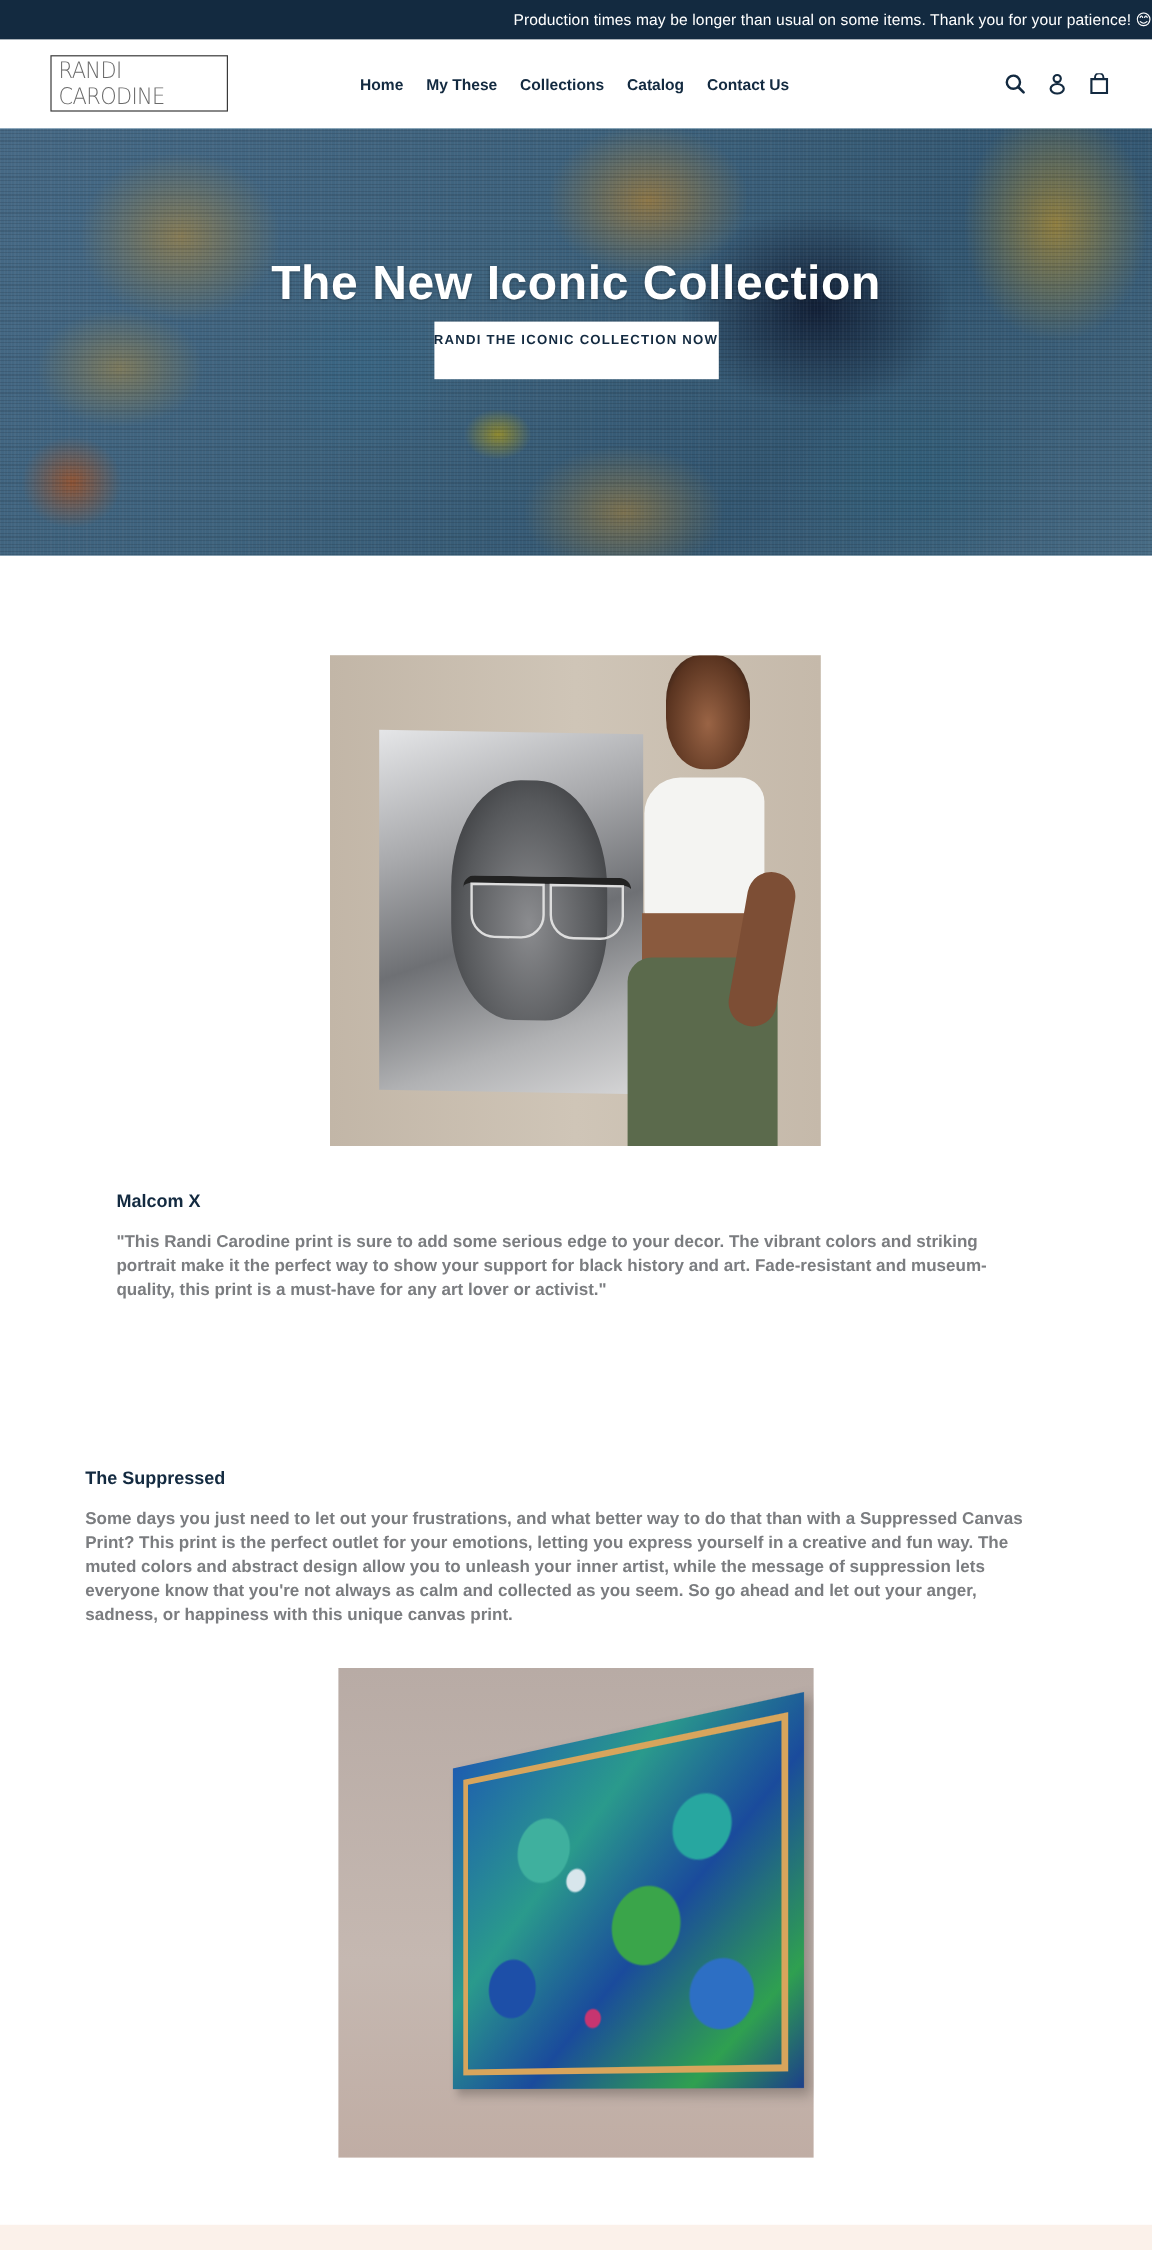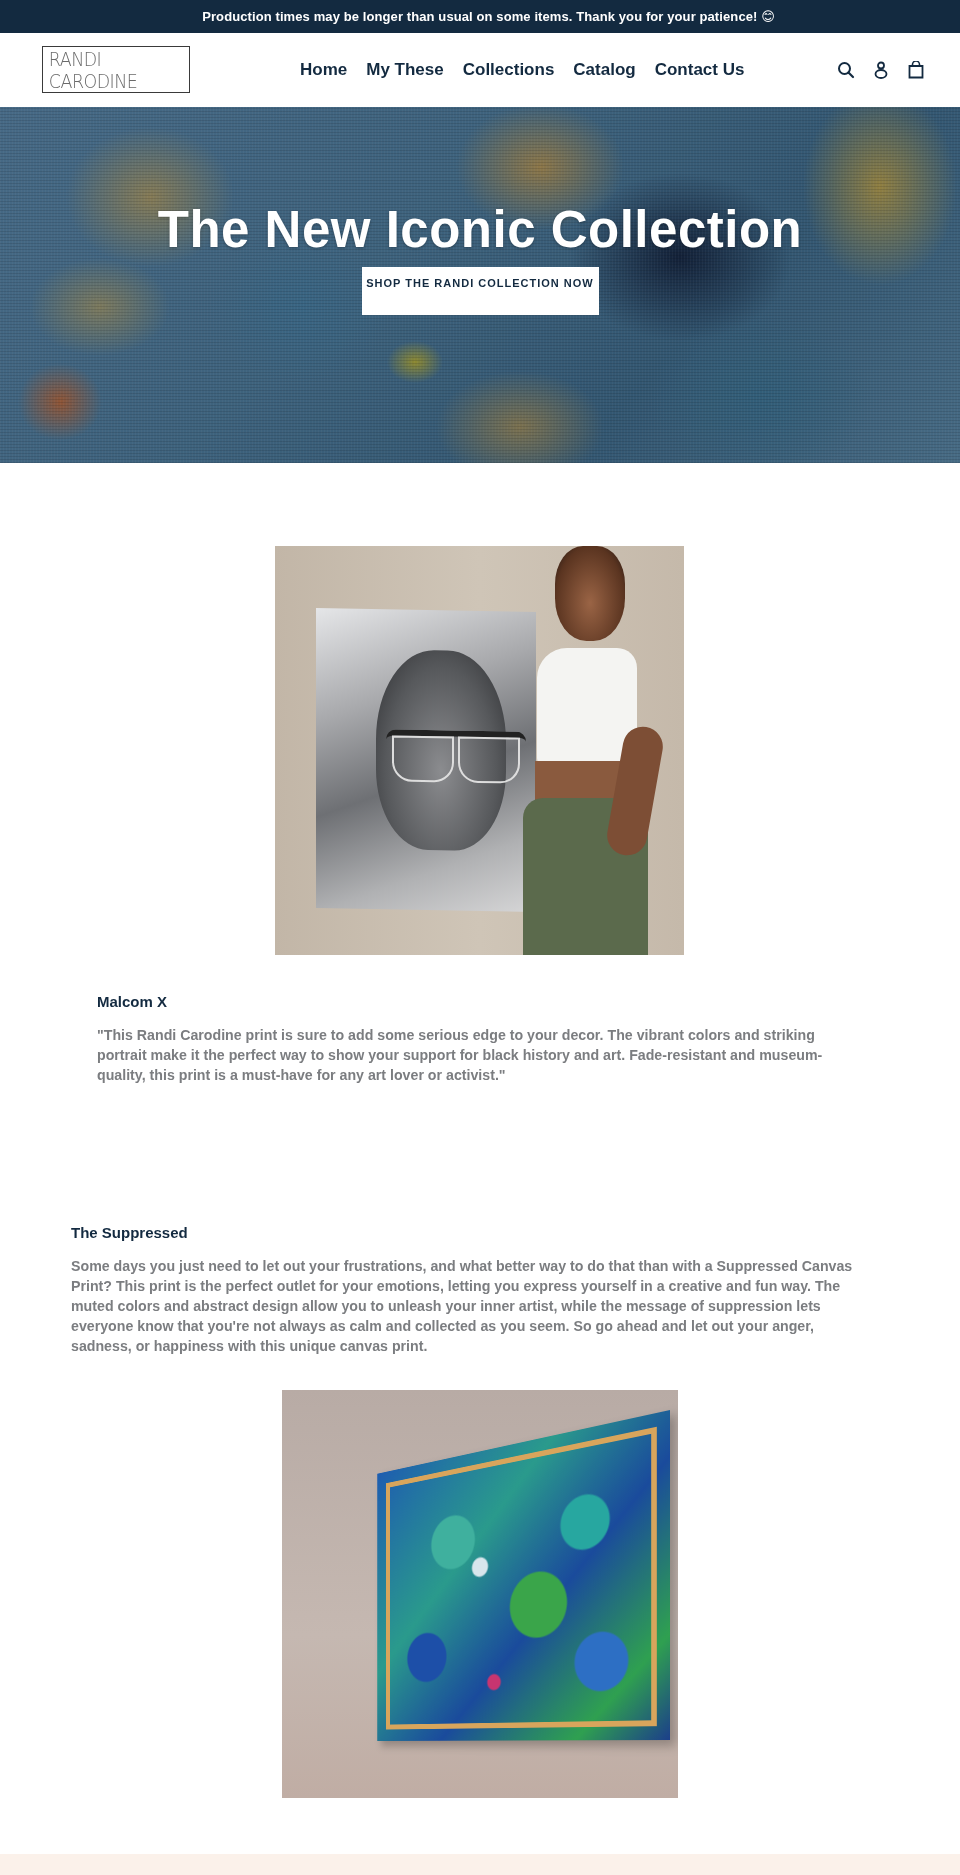--- a/index.html
+++ b/index.html
@@ -1,25 +1,25 @@
 <!DOCTYPE html>
 <html><head>
   <meta charset="utf-8">
   <style>
     * { box-sizing: border-box; margin: 0; padding: 0; }
     html, body { width: 960px; background: #ffffff; }
     body { font-family: "Liberation Sans", "DejaVu Sans", sans-serif; color: #132a40; height: 1875px; overflow: hidden; position: relative; }
 
-    .announcement { height: 33px; background: #132a40; color: #ffffff; font-size: 13px; font-weight: bold; text-align: center; line-height: 33px; letter-spacing: 0.1px; padding-left: 17px; }
+    .announcement { height: 33px; background: #132a40; color: #ffffff; font-size: 13px; font-weight: normal; text-align: right; line-height: 33px; letter-spacing: 0.1px; padding-left: 17px; }
 
     .header { height: 74px; position: relative; background: #fff; }
     .logo { position: absolute; left: 42px; top: 13px; width: 148px; height: 47px; border: 1.5px solid #3a3a3a; display: flex; align-items: center; justify-content: center; }
     .logo-text { font-family: "DejaVu Sans", sans-serif; font-weight: 200; font-size: 19px; color: #6a6a6a; letter-spacing: -0.6px; transform: scaleX(0.92); }
     .nav { position: absolute; left: 300px; top: 0; height: 74px; display: flex; align-items: center; gap: 0; }
-    .nav a { font-size: 17px; font-weight: bold; color: #132a40; text-decoration: none; margin-right: 19px; white-space: nowrap; }
+    .nav a { font-size: 13px; font-weight: bold; color: #132a40; text-decoration: none; margin-right: 19px; white-space: nowrap; }
     .nav a:last-child { margin-right: 0; }
     .icons { position: absolute; right: 34px; top: 0; height: 74px; display: flex; align-items: center; gap: 15px; }
     .icons span { display: inline-flex; width: 20px; height: 22px; align-items: center; justify-content: center; cursor: pointer; }
 
     .hero { position: absolute; left: 0; top: 107px; width: 960px; height: 356px; overflow: hidden;
       background:
         radial-gradient(ellipse 60px 55px at 60px 295px, rgba(205,105,45,0.9), transparent 70%),
         radial-gradient(ellipse 40px 30px at 415px 255px, rgba(210,190,30,0.85), transparent 70%),
         radial-gradient(ellipse 120px 90px at 540px 60px, rgba(208,160,70,0.85), transparent 70%),
         radial-gradient(ellipse 160px 120px at 680px 150px, rgba(15,30,55,0.95), transparent 70%),
@@ -29,21 +29,21 @@
         radial-gradient(ellipse 160px 120px at 760px 290px, rgba(60,120,150,0.9), transparent 70%),
         radial-gradient(ellipse 120px 80px at 520px 320px, rgba(205,160,70,0.7), transparent 70%),
         radial-gradient(ellipse 100px 70px at 100px 200px, rgba(200,170,90,0.7), transparent 70%),
         linear-gradient(135deg, #5a88a8 0%, #4e7e9c 40%, #3f6e8c 70%, #5b8aa6 100%);
     }
     .hero::before { content: ""; position: absolute; inset: 0;
       background: repeating-linear-gradient(0deg, rgba(0,0,0,0.12) 0 1px, transparent 1px 3px),
                   repeating-linear-gradient(90deg, rgba(255,255,255,0.05) 0 1px, transparent 1px 3px); }
     .hero::after { content: ""; position: absolute; inset: 0; background: rgba(20,30,45,0.28); }
     .hero-content { position: absolute; left: 0; right: 0; top: 97px; text-align: center; z-index: 2; color: #fff; }
-    .hero-title { font-size: 51px; font-weight: bold; letter-spacing: 0.5px; line-height: 1; text-shadow: 0 1px 3px rgba(0,0,0,0.3); }
+    .hero-title { font-size: 40px; font-weight: bold; letter-spacing: 0.5px; line-height: 1; text-shadow: 0 1px 3px rgba(0,0,0,0.3); margin-top: 12px; }
     .hero-sub { font-size: 19px; font-weight: bold; margin-top: 16px; text-shadow: 0 1px 2px rgba(0,0,0,0.3); }
     .hero-btn { display: inline-block; margin-top: 12px; width: 237px; height: 48px; background: #fff; color: #132a40; font-size: 11px; font-weight: bold; letter-spacing: 1px; line-height: 16px; padding-top: 8px; text-decoration: none; }
 
     .img1 { position: absolute; left: 275px; top: 546px; width: 409px; height: 409px; overflow: hidden; background: linear-gradient(90deg, #c2b6a7 0%, #cfc5b7 50%, #c5b9aa 100%); }
     .img1 .canvas { position: absolute; left: 41px; top: 64px; width: 220px; height: 300px; transform: skewY(1deg); background: linear-gradient(160deg, #e5e6e8 0%, #a8a9ac 30%, #6e7074 55%, #b0b1b3 80%, #d6d6d7 100%); }
     .img1 .face { position: absolute; left: 60px; top: 40px; width: 130px; height: 200px; border-radius: 45% 45% 40% 40%; background: radial-gradient(ellipse at 50% 60%, #8b8c8f 0%, #57595c 60%, #2d2e31 100%); }
     .img1 .glasses { position: absolute; left: 70px; top: 120px; width: 140px; height: 40px; border-top: 6px solid #222; border-radius: 10px; }
     .img1 .glasses::before, .img1 .glasses::after { content: ""; position: absolute; top: 0; width: 58px; height: 42px; border: 2px solid #ddd; border-radius: 0 0 20px 20px; }
     .img1 .glasses::before { left: 6px; } .img1 .glasses::after { right: 6px; }
     .img1 .shirt { position: absolute; left: 262px; top: 102px; width: 100px; height: 120px; background: #f4f4f2; border-radius: 30px 20px 10px 10px; }
@@ -110,21 +110,21 @@
           <path d="M4.5 5 V3.5 a3.5 3.5 0 0 1 7 0 V5" fill="none" stroke="#132a40" stroke-width="1.6"></path>
           <path d="M1.5 5 H14.5 V16.5 H1.5 Z" fill="none" stroke="#132a40" stroke-width="1.8"></path>
         </svg>
     </span>
   </div>
 </header>
 
 <section class="hero">
   <div class="hero-content">
     <h1 class="hero-title">The New Iconic Collection</h1>
-    <a class="hero-btn">SHOP THE RANDI COLLECTION NOW</a>
+    <a class="hero-btn">RANDI THE ICONIC COLLECTION NOW</a>
   </div>
 </section>
 
 <div class="img1" title="Woman holding a black and white Malcolm X portrait painting">
   <div class="canvas">
     <div class="face"></div>
     <div class="glasses"></div>
   </div>
   <div class="head"></div>
   <div class="shirt"></div>

